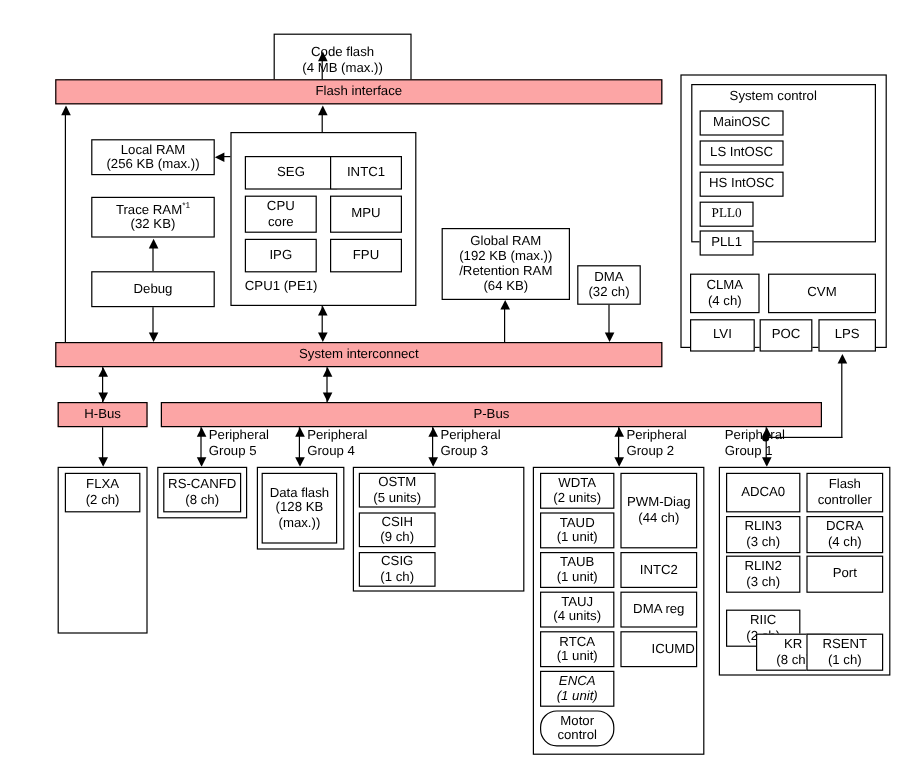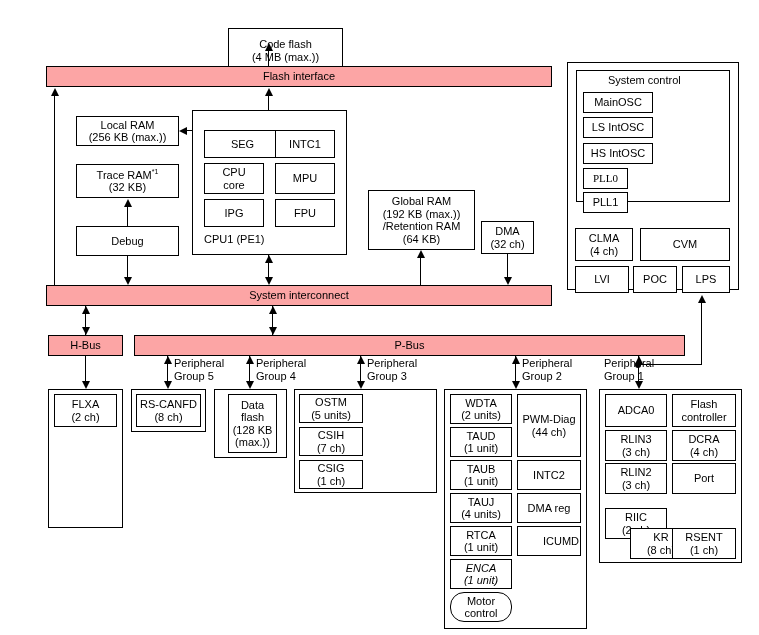--- a/index.html
+++ b/index.html
@@ -226,29 +226,29 @@
 
   <div class="group" style="left:48px;top:389px;width:75px;height:139px;"></div>
   <div class="box" style="left:54px;top:394px;width:63px;height:33px;">FLXA
 (2 ch)</div>
 
   <div class="group" style="left:131px;top:389px;width:75px;height:43px;"></div>
   <div class="box" style="left:136px;top:394px;width:65px;height:33px;">RS-CANFD
 (8 ch)</div>
 
   <div class="group" style="left:214px;top:389px;width:73px;height:69px;"></div>
-  <div class="box" style="left:228px;top:394px;width:49px;height:59px;">Data flash
+  <div class="box" style="left:218px;top:394px;width:63px;height:59px;">Data flash
 (128 KB
 (max.))</div>
 
   <div class="group" style="left:294px;top:389px;width:143px;height:104px;"></div>
   <div class="box" style="left:299px;top:394px;width:64px;height:29px;">OSTM
 (5 units)</div>
   <div class="box" style="left:299px;top:427px;width:64px;height:29px;">CSIH
-(7 ch)</div>
+(9 ch)</div>
   <div class="box" style="left:299px;top:460px;width:64px;height:29px;">CSIG
 (1 ch)</div>
 
   <div class="group" style="left:444px;top:389px;width:143px;height:240px;"></div>
 
   <div class="box" style="left:450px;top:394px;width:62px;height:30px;">WDTA
 (2 units)</div>
   <div class="box" style="left:450px;top:427px;width:62px;height:30px;">TAUD
 (1 unit)</div>
   <div class="box" style="left:450px;top:460px;width:62px;height:30px;">TAUB

